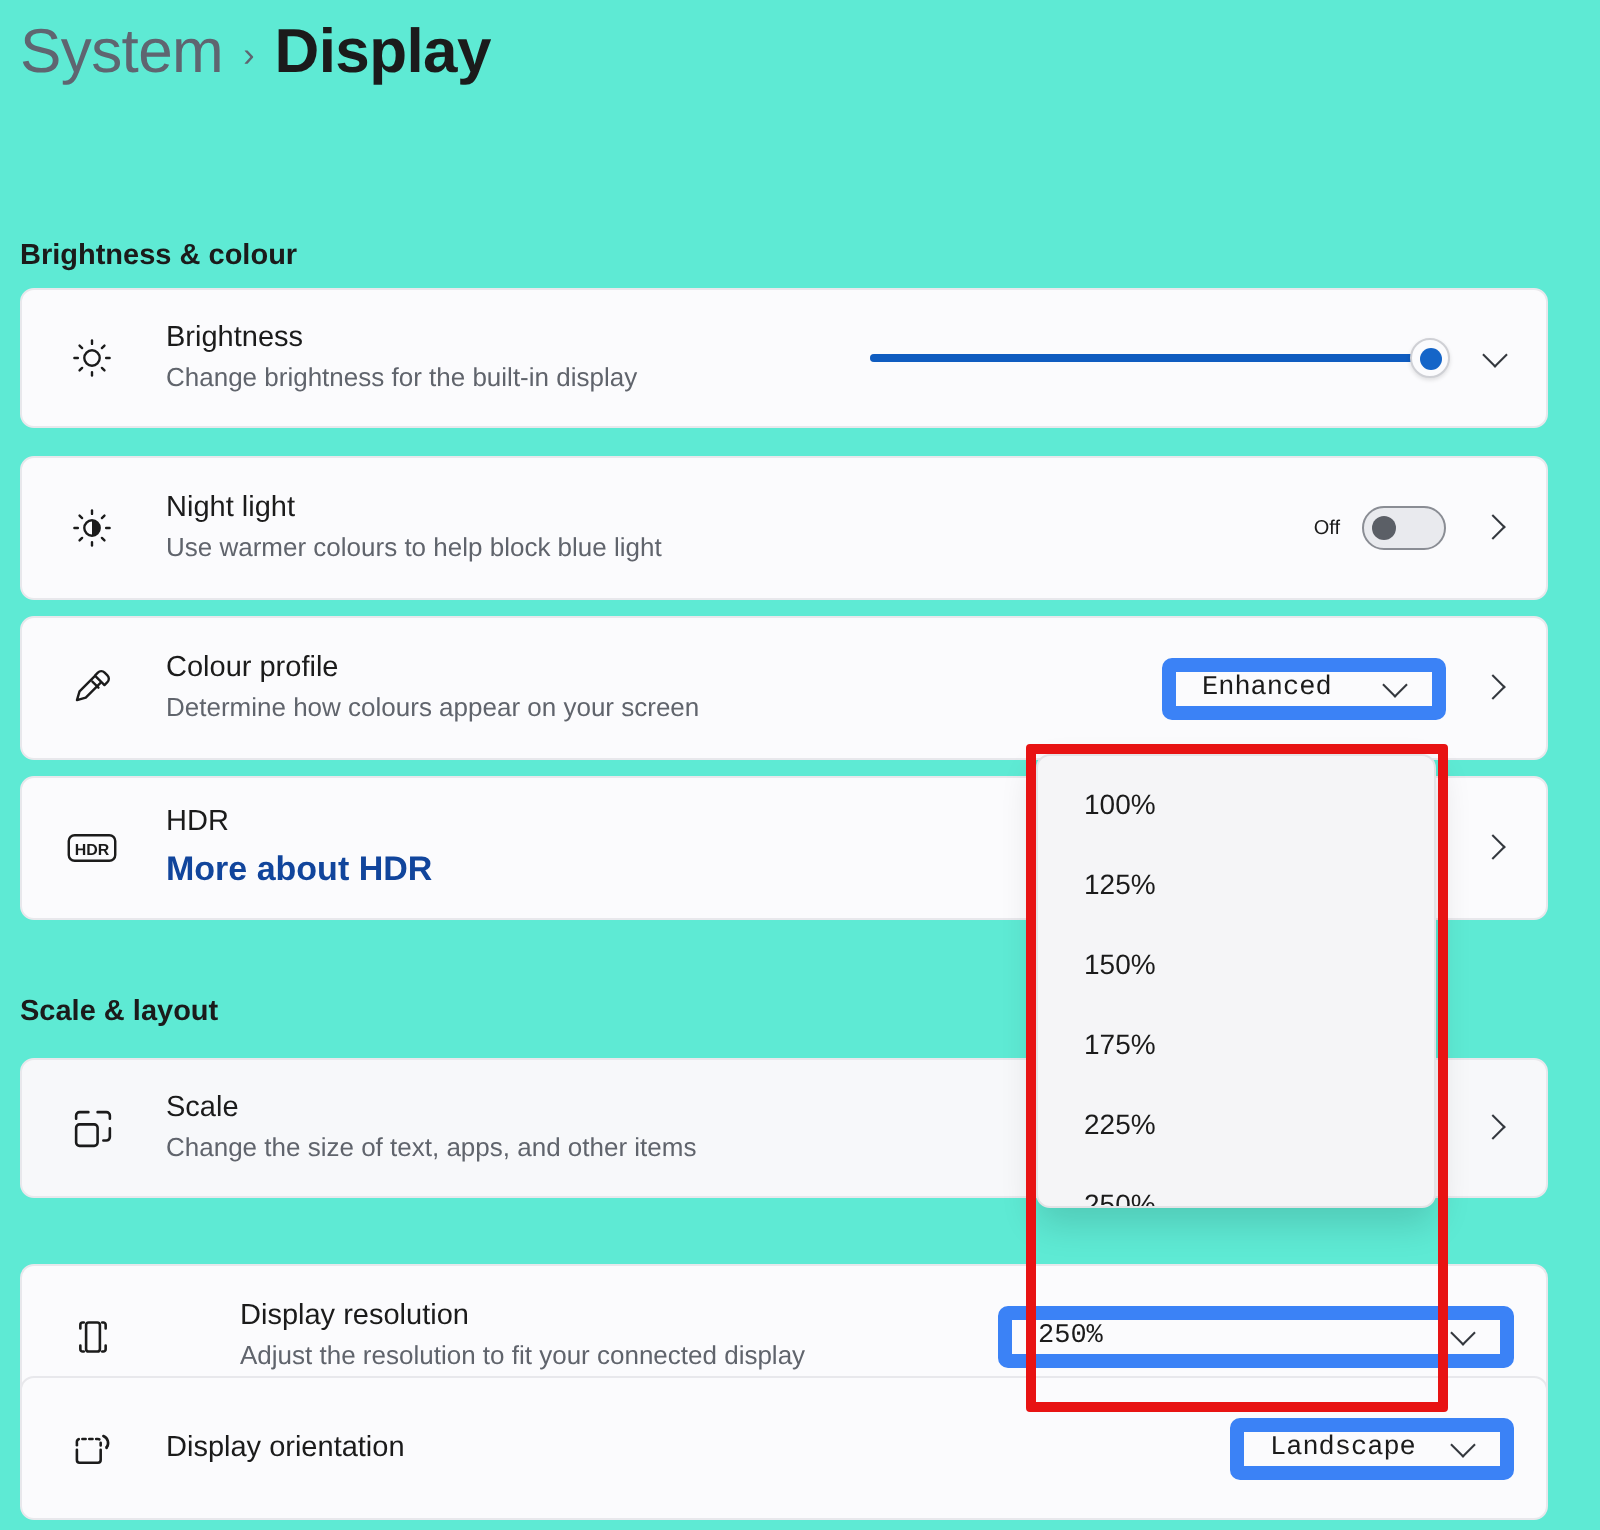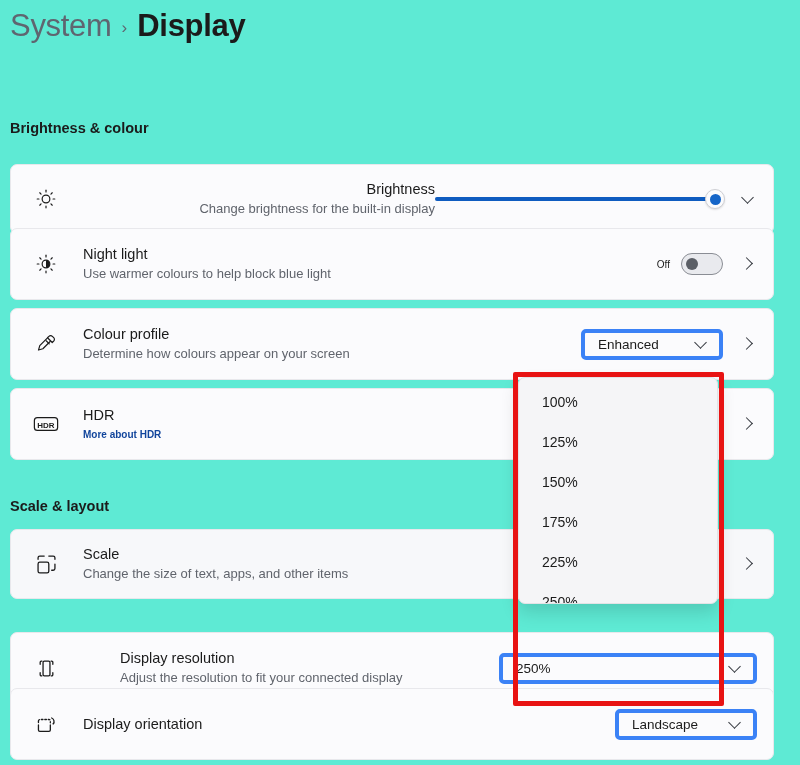--- a/index.html
+++ b/index.html
@@ -52,21 +52,21 @@
   .row-icon {
     width: 34px; min-width: 34px; height: 34px;
     display: flex; align-items: center; justify-content: center;
     color: #1b1b1b;
     margin-right: 20px;
   }
   .row-text { flex: 1; min-width: 0; }
   .row-title { font-size: 14.5px; color: #1b1b1b; line-height: 1.3; }
   .row-sub { font-size: 13px; color: #60646c; margin-top: 3px; line-height: 1.3; }
   .row-link {
-    font-size: 10px; color: #11459c; margin-top: 3px;
+    font-size: 17px; color: #11459c; margin-top: 3px;
     line-height: 1.3; font-weight: 600; text-decoration: none; cursor: pointer;
   }
   .row-right { display: flex; align-items: center; gap: 14px; flex-shrink: 0; }
 
   
   .chev-right {
     width: 20px; height: 20px; position: relative; flex-shrink: 0;
   }
   .chev-right::before {
     content: ""; position: absolute; left: 5px; top: 5px;
@@ -115,24 +115,24 @@
     position: relative; cursor: pointer;
   }
   .toggle::after {
     content: ""; position: absolute; left: 4px; top: 4px;
     width: 12px; height: 12px; border-radius: 50%; background: #5b5f66;
   }
 
   
   .combo {
     height: 31px; min-width: 142px;
-    background: #fbfbfd; border: 4px solid #3b82f6;
+    background: #fbfbfd; border: 7px solid #3b82f6;
     border-radius: 5px;
     display: flex; align-items: center; justify-content: space-between;
-    padding: 0 9px 0 13px; cursor: pointer;
+    padding: 0 9px 0 13px; cursor: pointer; font-family: Liberation Mono, monospace;
   }
   .combo-text { font-size: 13.5px; color: #1b1b1b; }
 
   
   #dropdown-popup {
     position: absolute;
     left: 518px; top: 377px;
     width: 200px; height: 227px;
     background: #f5f5f7;
     border: 1px solid #e3e3e6;
@@ -175,21 +175,21 @@
 <div id="root">
 
   <div class="breadcrumb">
     <span class="bc-parent">System</span>
     <span class="bc-sep">›</span>
     <span class="bc-current">Display</span>
   </div>
 
   <div class="section-head" id="sec-brightness">Brightness &amp; colour</div>
 
-  <div class="card" style="top:164px; height:70px;text-align:right;">
+  <div class="card" style="top:144px; height:70px;">
     <span class="row-icon">
       <svg width="22" height="22" viewBox="0 0 24 24" fill="none" stroke="currentColor" stroke-width="1.3" stroke-linecap="round">
         <circle cx="12" cy="12" r="4.2"></circle>
         <line x1="12" y1="2.4" x2="12" y2="4.3"></line>
         <line x1="12" y1="19.7" x2="12" y2="21.6"></line>
         <line x1="2.4" y1="12" x2="4.3" y2="12"></line>
         <line x1="19.7" y1="12" x2="21.6" y2="12"></line>
         <line x1="5.2" y1="5.2" x2="6.6" y2="6.6"></line>
         <line x1="17.4" y1="17.4" x2="18.8" y2="18.8"></line>
         <line x1="5.2" y1="18.8" x2="6.6" y2="17.4"></line>

